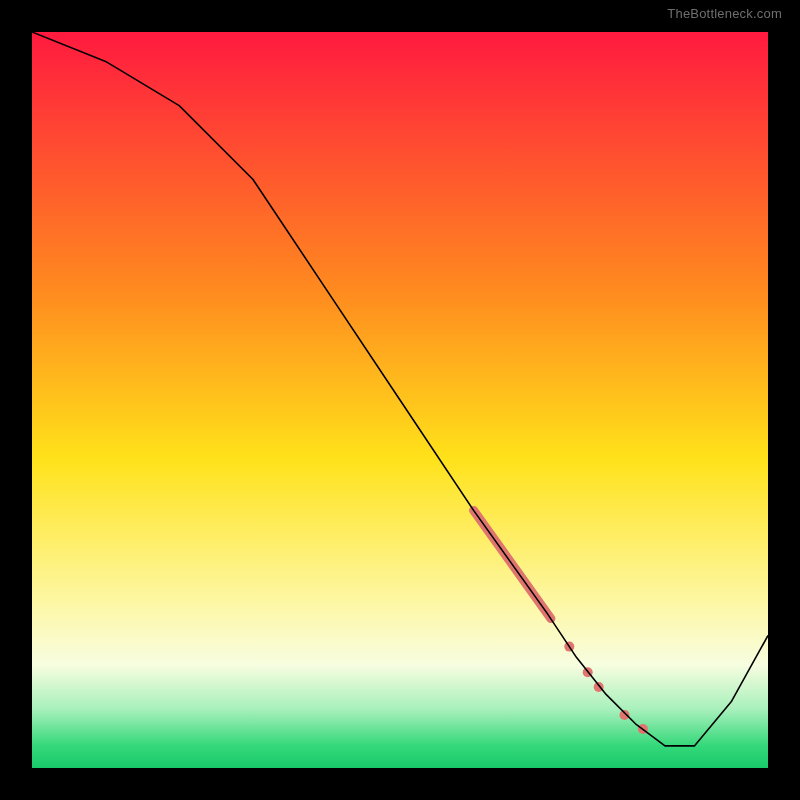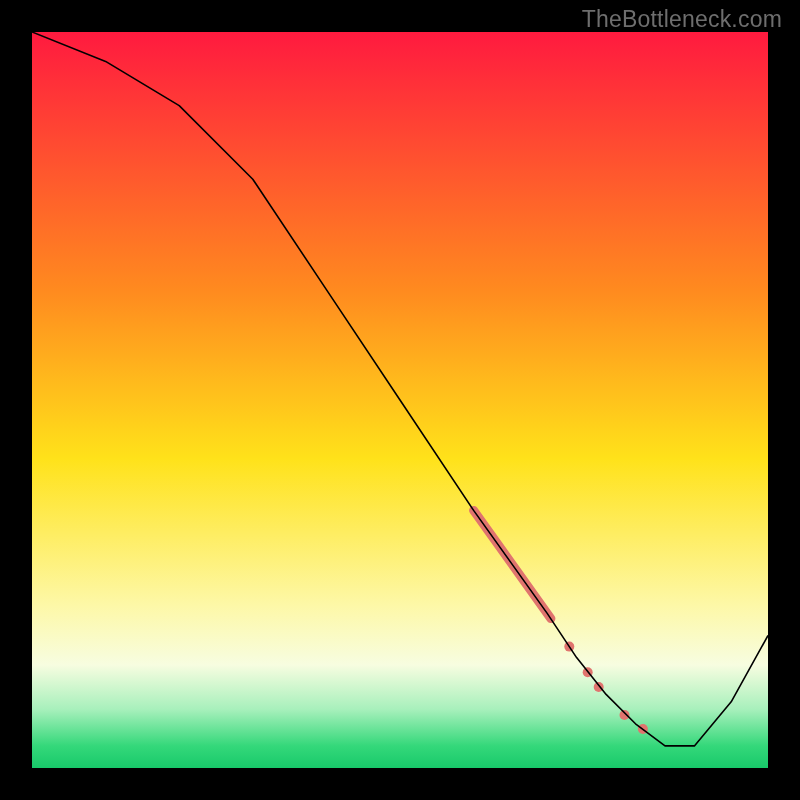--- a/index.html
+++ b/index.html
@@ -24,21 +24,21 @@
     left: 0;
     top: 0;
     width: 736px;
     height: 736px;
   }
   .watermark {
     position: absolute;
     top: 6px;
     right: 18px;
     color: #6e6e6e;
-    font-size: 23px;
+    font-size: 13px;
     font-weight: 500;
     letter-spacing: 0.2px;
     user-select: none;
   }
   svg { display: block; }
 </style>
 </head>
 <body>
 
 <div class="frame">

